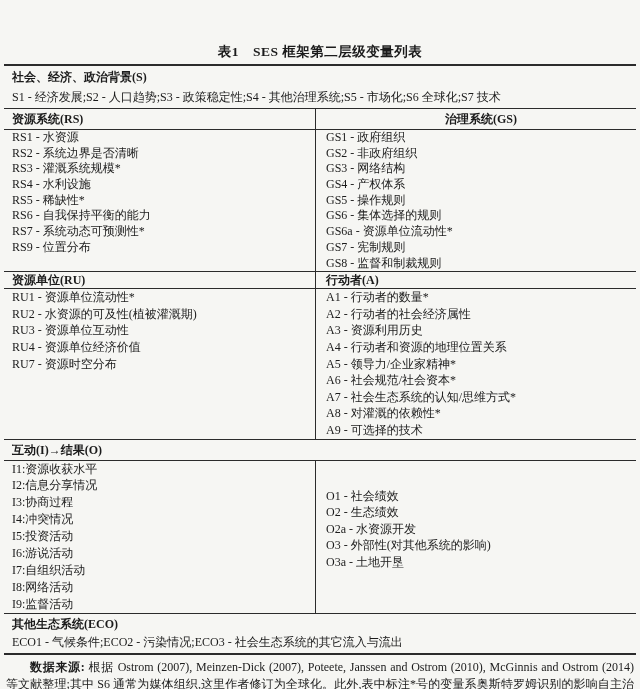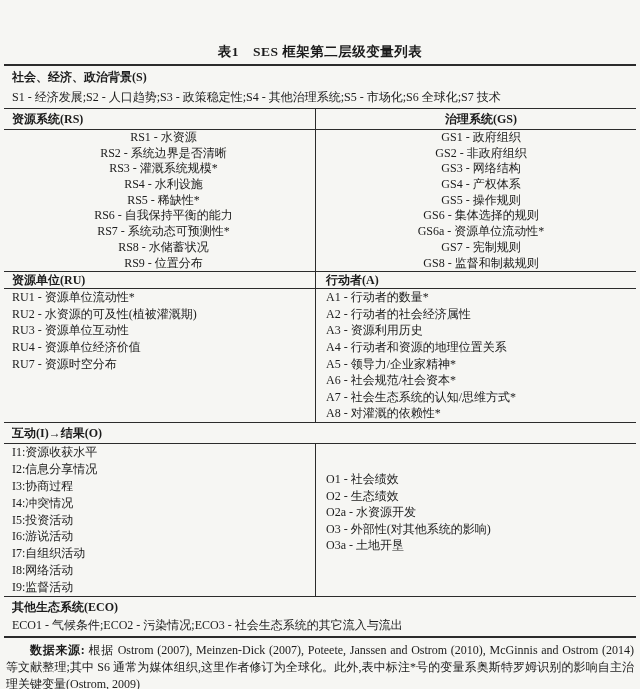--- a/index.html
+++ b/index.html
@@ -23,21 +23,21 @@
   }
   .band-hdr.slim{height:16px;line-height:16px;}
   .band-content{
     font-size:12px;height:21px;line-height:21px;padding-left:8px;
     white-space:nowrap;
   }
   .cols{display:flex;align-items:stretch;}
   .col-l{width:311px;box-sizing:border-box;padding-left:8px;flex:0 0 311px;}
   .col-r{flex:1;border-left:1.2px solid #2b2b2b;padding-left:10px;box-sizing:border-box;}
   .list .row{font-size:12px;white-space:nowrap;}
-  .list-rs .row,.list-gs .row{height:15.7px;line-height:15.7px;text-align:center;}
+  .list-rs .row,.list-gs .row{height:15.7px;line-height:15.7px;}
   .list-ru .row,.list-a .row{height:16.6px;line-height:16.6px;}
   .list-i .row{height:16.9px;line-height:16.9px;}
   .list-o{margin-top:27px;}
   .list-o .row{height:16.6px;line-height:16.6px;}
   .notes{
     margin-top:4px;padding:0 2px;
     font-size:12px;line-height:17px;text-align:justify;text-indent:2em;
   }
   .notes-label{font-weight:bold;}
 </style>
@@ -66,21 +66,20 @@
 
     <div class="cols">
       <div class="col-l list list-rs">
           <div class="row">RS1 - 水资源</div>
           <div class="row">RS2 - 系统边界是否清晰</div>
           <div class="row">RS3 - 灌溉系统规模*</div>
           <div class="row">RS4 - 水利设施</div>
           <div class="row">RS5 - 稀缺性*</div>
           <div class="row">RS6 - 自我保持平衡的能力</div>
           <div class="row">RS7 - 系统动态可预测性*</div>
-          <div class="row">RS8 - 水储蓄状况</div>
           <div class="row">RS9 - 位置分布</div>
         </div>
       <div class="col-r list list-gs">
           <div class="row">GS1 - 政府组织</div>
           <div class="row">GS2 - 非政府组织</div>
           <div class="row">GS3 - 网络结构</div>
           <div class="row">GS4 - 产权体系</div>
           <div class="row">GS5 - 操作规则</div>
           <div class="row">GS6 - 集体选择的规则</div>
           <div class="row">GS6a - 资源单位流动性*</div>
@@ -108,20 +107,21 @@
         </div>
       <div class="col-r list list-a">
           <div class="row">A1 - 行动者的数量*</div>
           <div class="row">A2 - 行动者的社会经济属性</div>
           <div class="row">A3 - 资源利用历史</div>
           <div class="row">A4 - 行动者和资源的地理位置关系</div>
           <div class="row">A5 - 领导力/企业家精神*</div>
           <div class="row">A6 - 社会规范/社会资本*</div>
           <div class="row">A7 - 社会生态系统的认知/思维方式*</div>
           <div class="row">A8 - 对灌溉的依赖性*</div>
+          <div class="row">A9 - 可选择的技术</div>
         </div>
     </div>
 
     <div class="rule thick"></div>
 
     <div class="band-hdr">互动(I)→结果(O)</div>
 
     <div class="rule"></div>
 
     <div class="cols">

